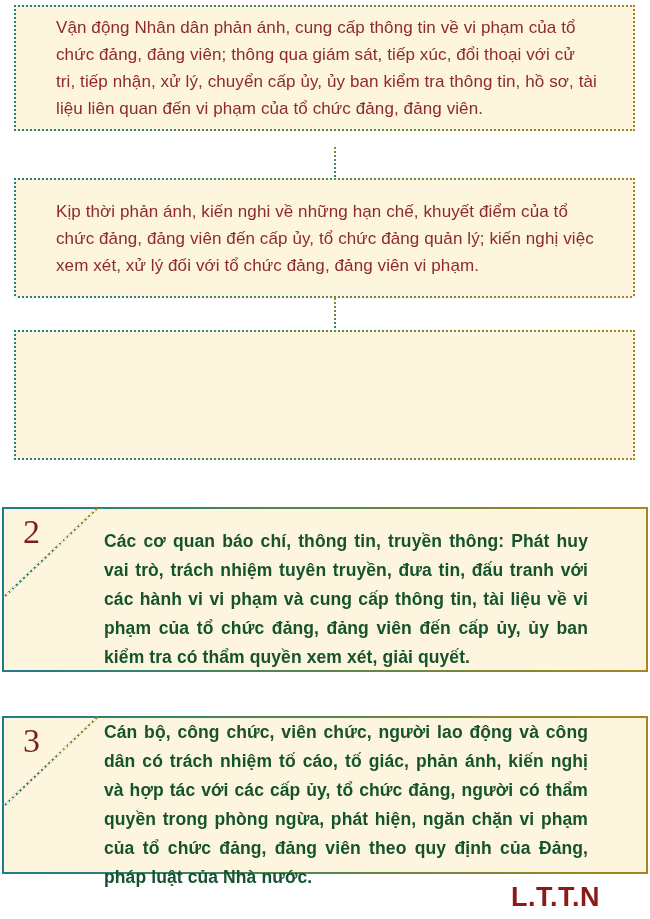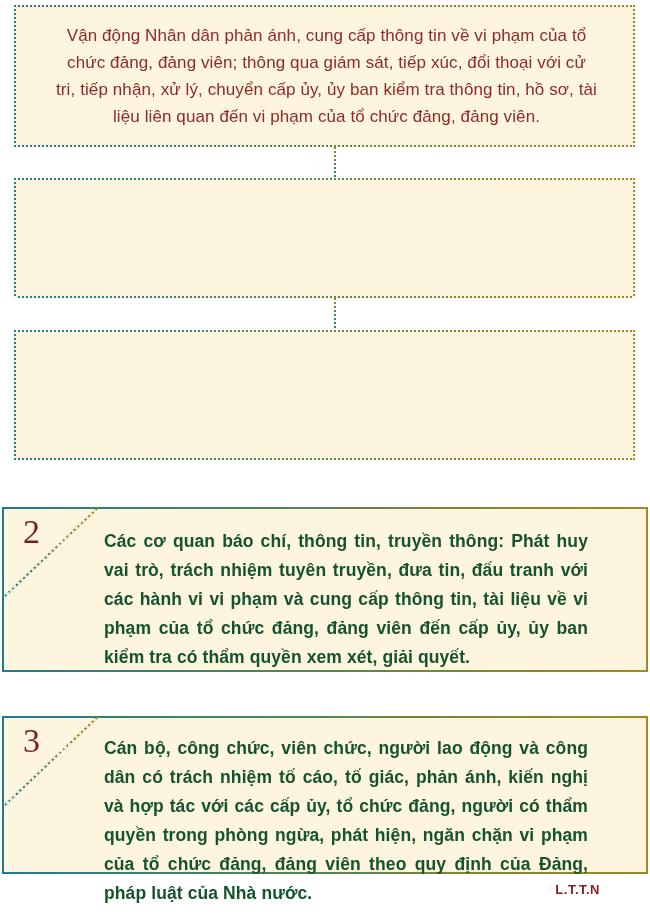--- a/index.html
+++ b/index.html
@@ -64,61 +64,62 @@
   }
   .numbered-box .box-text {
     color: #14532d; font-weight: bold; text-align: justify;
     font-size: 17.5px; line-height: 29px;
     margin: 18px 58px 0 100px; letter-spacing: 0.1px;
   }
 
   
   .signature {
     position: absolute; top: 882px; right: 50px;
-    color: #8b1a1a; font-weight: bold; font-size: 13px; letter-spacing: 0.5px;
+    color: #8b1a1a; font-weight: bold; font-size: 27px; letter-spacing: 0.5px;
   }
 </style>
 </head>
 <body>
 
 <div class="page">
 
-  <div class="dashed-box" style="top:5px; height:142px;text-align:center;">
+  <div class="dashed-box" style="top:5px; height:126px;">
     <span class="edge edge-top"></span>
     <span class="edge edge-bottom"></span>
     <span class="edge edge-left"></span>
     <span class="edge edge-right"></span>
     <p class="box-text">Vận động Nhân dân phản ánh, cung cấp thông tin về vi phạm của tổ chức đảng, đảng viên; thông qua giám sát, tiếp xúc, đổi thoại với cử tri, tiếp nhận, xử lý, chuyển cấp ủy, ủy ban kiểm tra thông tin, hồ sơ, tài liệu liên quan đến vi phạm của tổ chức đảng, đảng viên.</p>
   </div>
 
   <div class="connector" style="top:147px; height:31px;"></div>
 
   <div class="dashed-box" style="top:178px; height:120px;">
     <span class="edge edge-top"></span>
     <span class="edge edge-bottom"></span>
     <span class="edge edge-left"></span>
     <span class="edge edge-right"></span>
+    <p class="box-text">Kịp thời phản ánh, kiến nghi về những hạn chế, khuyết điểm của tổ chức đảng, đảng viên đến cấp ủy, tổ chức đảng quản lý; kiến nghị việc xem xét, xử lý đối với tổ chức đảng, đảng viên vi phạm.</p>
   </div>
 
   <div class="connector" style="top:298px; height:32px;"></div>
 
   <div class="dashed-box" style="top:330px; height:130px;">
     <span class="edge edge-top"></span>
     <span class="edge edge-bottom"></span>
     <span class="edge edge-left"></span>
     <span class="edge edge-right"></span>
   </div>
 
   <div class="numbered-box" style="top:507px; height:165px;">
     <span class="box-number">2</span>
     <span class="diagonal-line"></span>
     <p class="box-text">Các cơ quan báo chí, thông tin, truyền thông: Phát huy vai trò, trách nhiệm tuyên truyền, đưa tin, đấu tranh với các hành vi vi phạm và cung cấp thông tin, tài liệu về vi phạm của tổ chức đảng, đảng viên đến cấp ủy, ủy ban kiểm tra có thẩm quyền xem xét, giải quyết.</p>
   </div>
 
   <div class="numbered-box" style="top:716px; height:158px;">
     <span class="box-number">3</span>
     <span class="diagonal-line"></span>
-    <p class="box-text" style="margin-top:16px;">Cán bộ, công chức, viên chức, người lao động và công dân có trách nhiệm tố cáo, tố giác, phản ánh, kiến nghị và hợp tác với các cấp ủy, tổ chức đảng, người có thẩm quyền trong phòng ngừa, phát hiện, ngăn chặn vi phạm của tổ chức đảng, đảng viên theo quy định của Đảng, pháp luật của Nhà nước.</p>
+    <p class="box-text" style="margin-top:0;">Cán bộ, công chức, viên chức, người lao động và công dân có trách nhiệm tố cáo, tố giác, phản ánh, kiến nghị và hợp tác với các cấp ủy, tổ chức đảng, người có thẩm quyền trong phòng ngừa, phát hiện, ngăn chặn vi phạm của tổ chức đảng, đảng viên theo quy định của Đảng, pháp luật của Nhà nước.</p>
   </div>
 
   <div class="signature">L.T.T.N</div>
 
 </div>
 
 </body></html>

